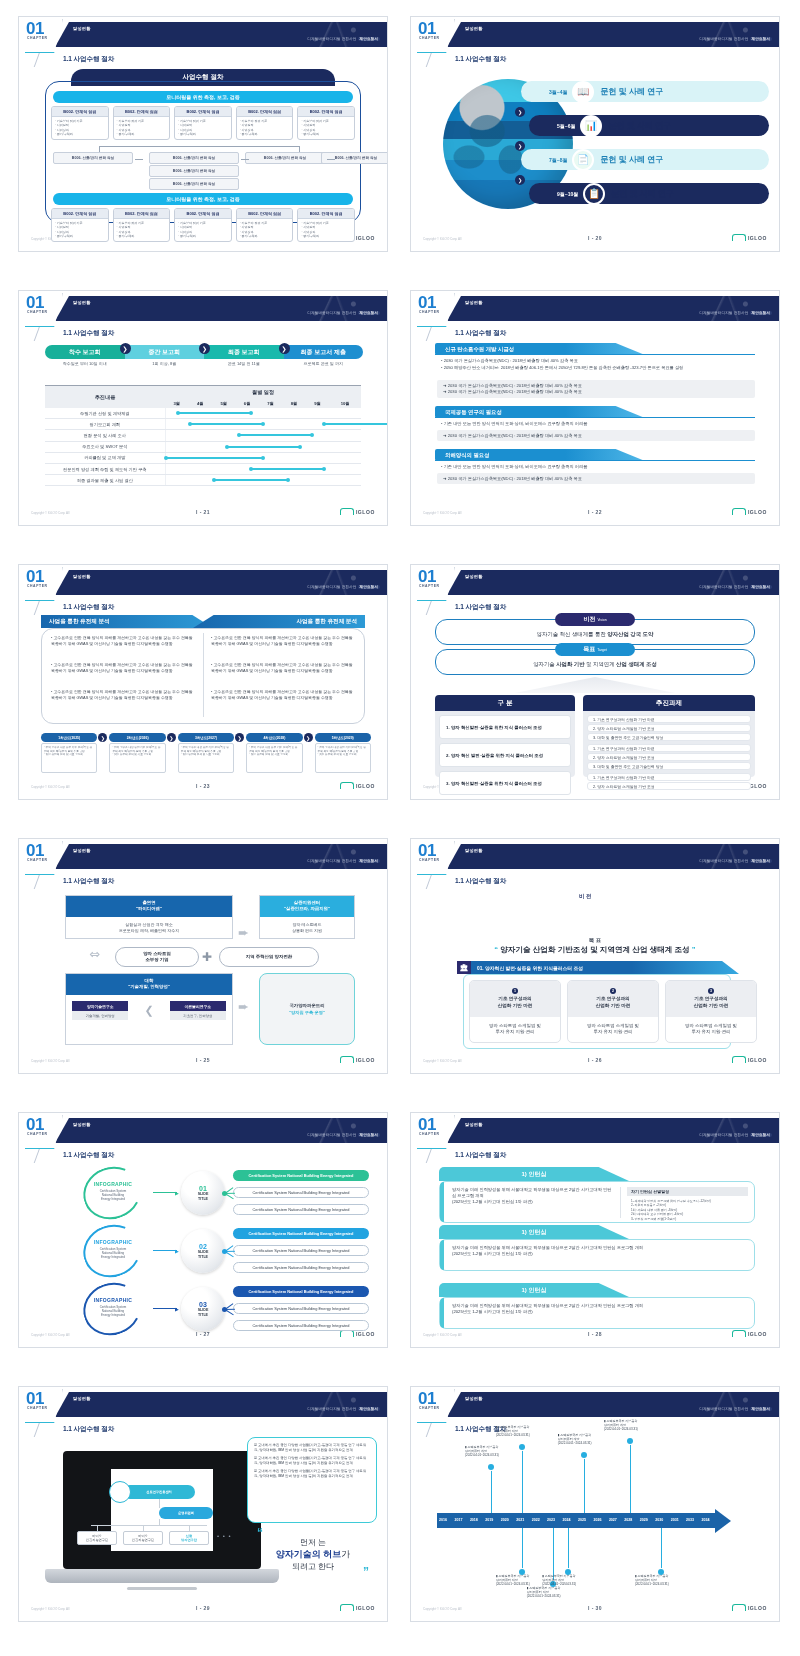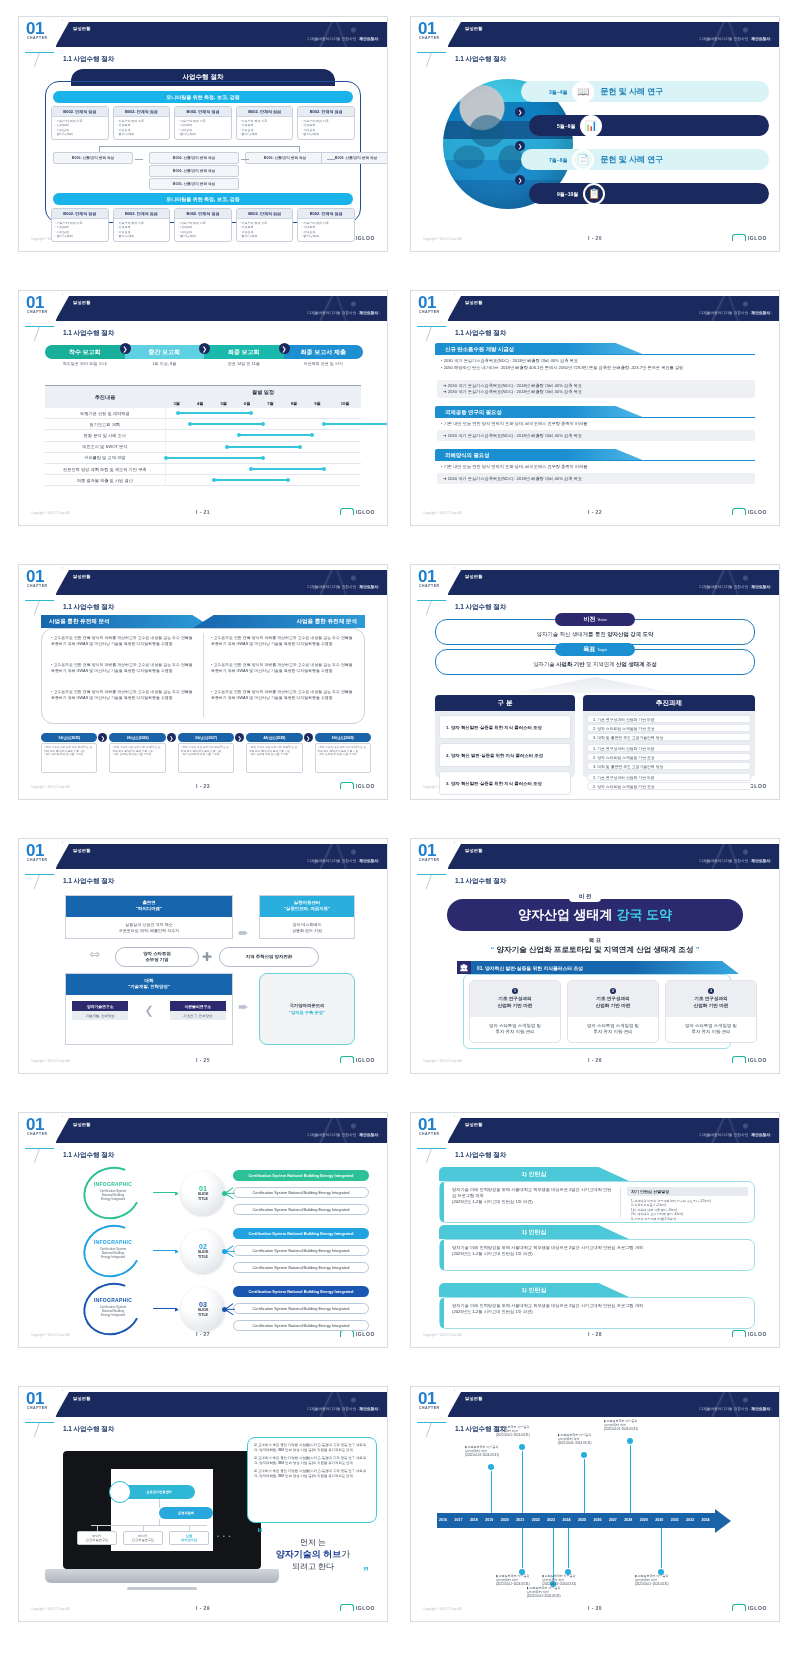--- a/index.html
+++ b/index.html
@@ -831,23 +831,22 @@
   <div class="s-foot">
     <div class="f-copy">Copyright © IGLOO Corp. All</div>
     <div class="f-page">I - 26</div>
     <div class="f-logo">
       <span class="mk"></span>
       <span class="tx">IGLOO</span>
     </div>
   </div>
       <div class="body">
         <div class="s26-tag" style="left:50%;margin-left:-26px;top:2px">비 전</div>
-        <div class="s26-band" style="left:36px;right:36px;top:10px;height:32px">양자산업 생태계 <span style="color:#3fd0e6;margin-left:4px">강국 도약</span></div>
         <div class="s26-goal" style="top:48px;font-size:5.4px;color:#384252">목 표</div>
-        <div class="s26-goal" style="top:56px"><span style="color:#2fb8d6">“</span> 양자기술 산업화 <b>프로토타입</b> 및 지역연계 <b>산업 생태계 조성</b> <span style="color:#2fb8d6">”</span></div>
+        <div class="s26-goal" style="top:56px"><span style="color:#2fb8d6">“</span> 양자기술 산업화 <b>기반조성</b> 및 지역연계 <b>산업 생태계 조성</b> <span style="color:#2fb8d6">”</span></div>
         <div class="s26-strip" style="left:46px;right:40px;top:72px">
       <span style="background:#2b2a6e;width:14px;height:13px;display:flex;align-items:center;justify-content:center;font-size:7px">🏛</span>
       <span style="margin-left:6px">01. 양자혁신 발전·실증을 위한 <b>지식클러스터 조성</b></span>
         </div>
         <div style="position:absolute;left:52px;right:48px;top:85px;bottom:4px;border:1px solid #9ddfe9;border-radius:6px"></div>
         <div class="s26-card" style="left:58px;width:92px;top:91px;bottom:10px">
       <div class="top"><span class="circnum">1</span><br>기초 연구성과의<br>산업화 기반 마련</div>
       <div class="bot">양자 스타트업 스케일업 및<br>투자 유치 지원·관리</div>
         </div>
         <div class="s26-card" style="left:156px;width:92px;top:91px;bottom:10px">

